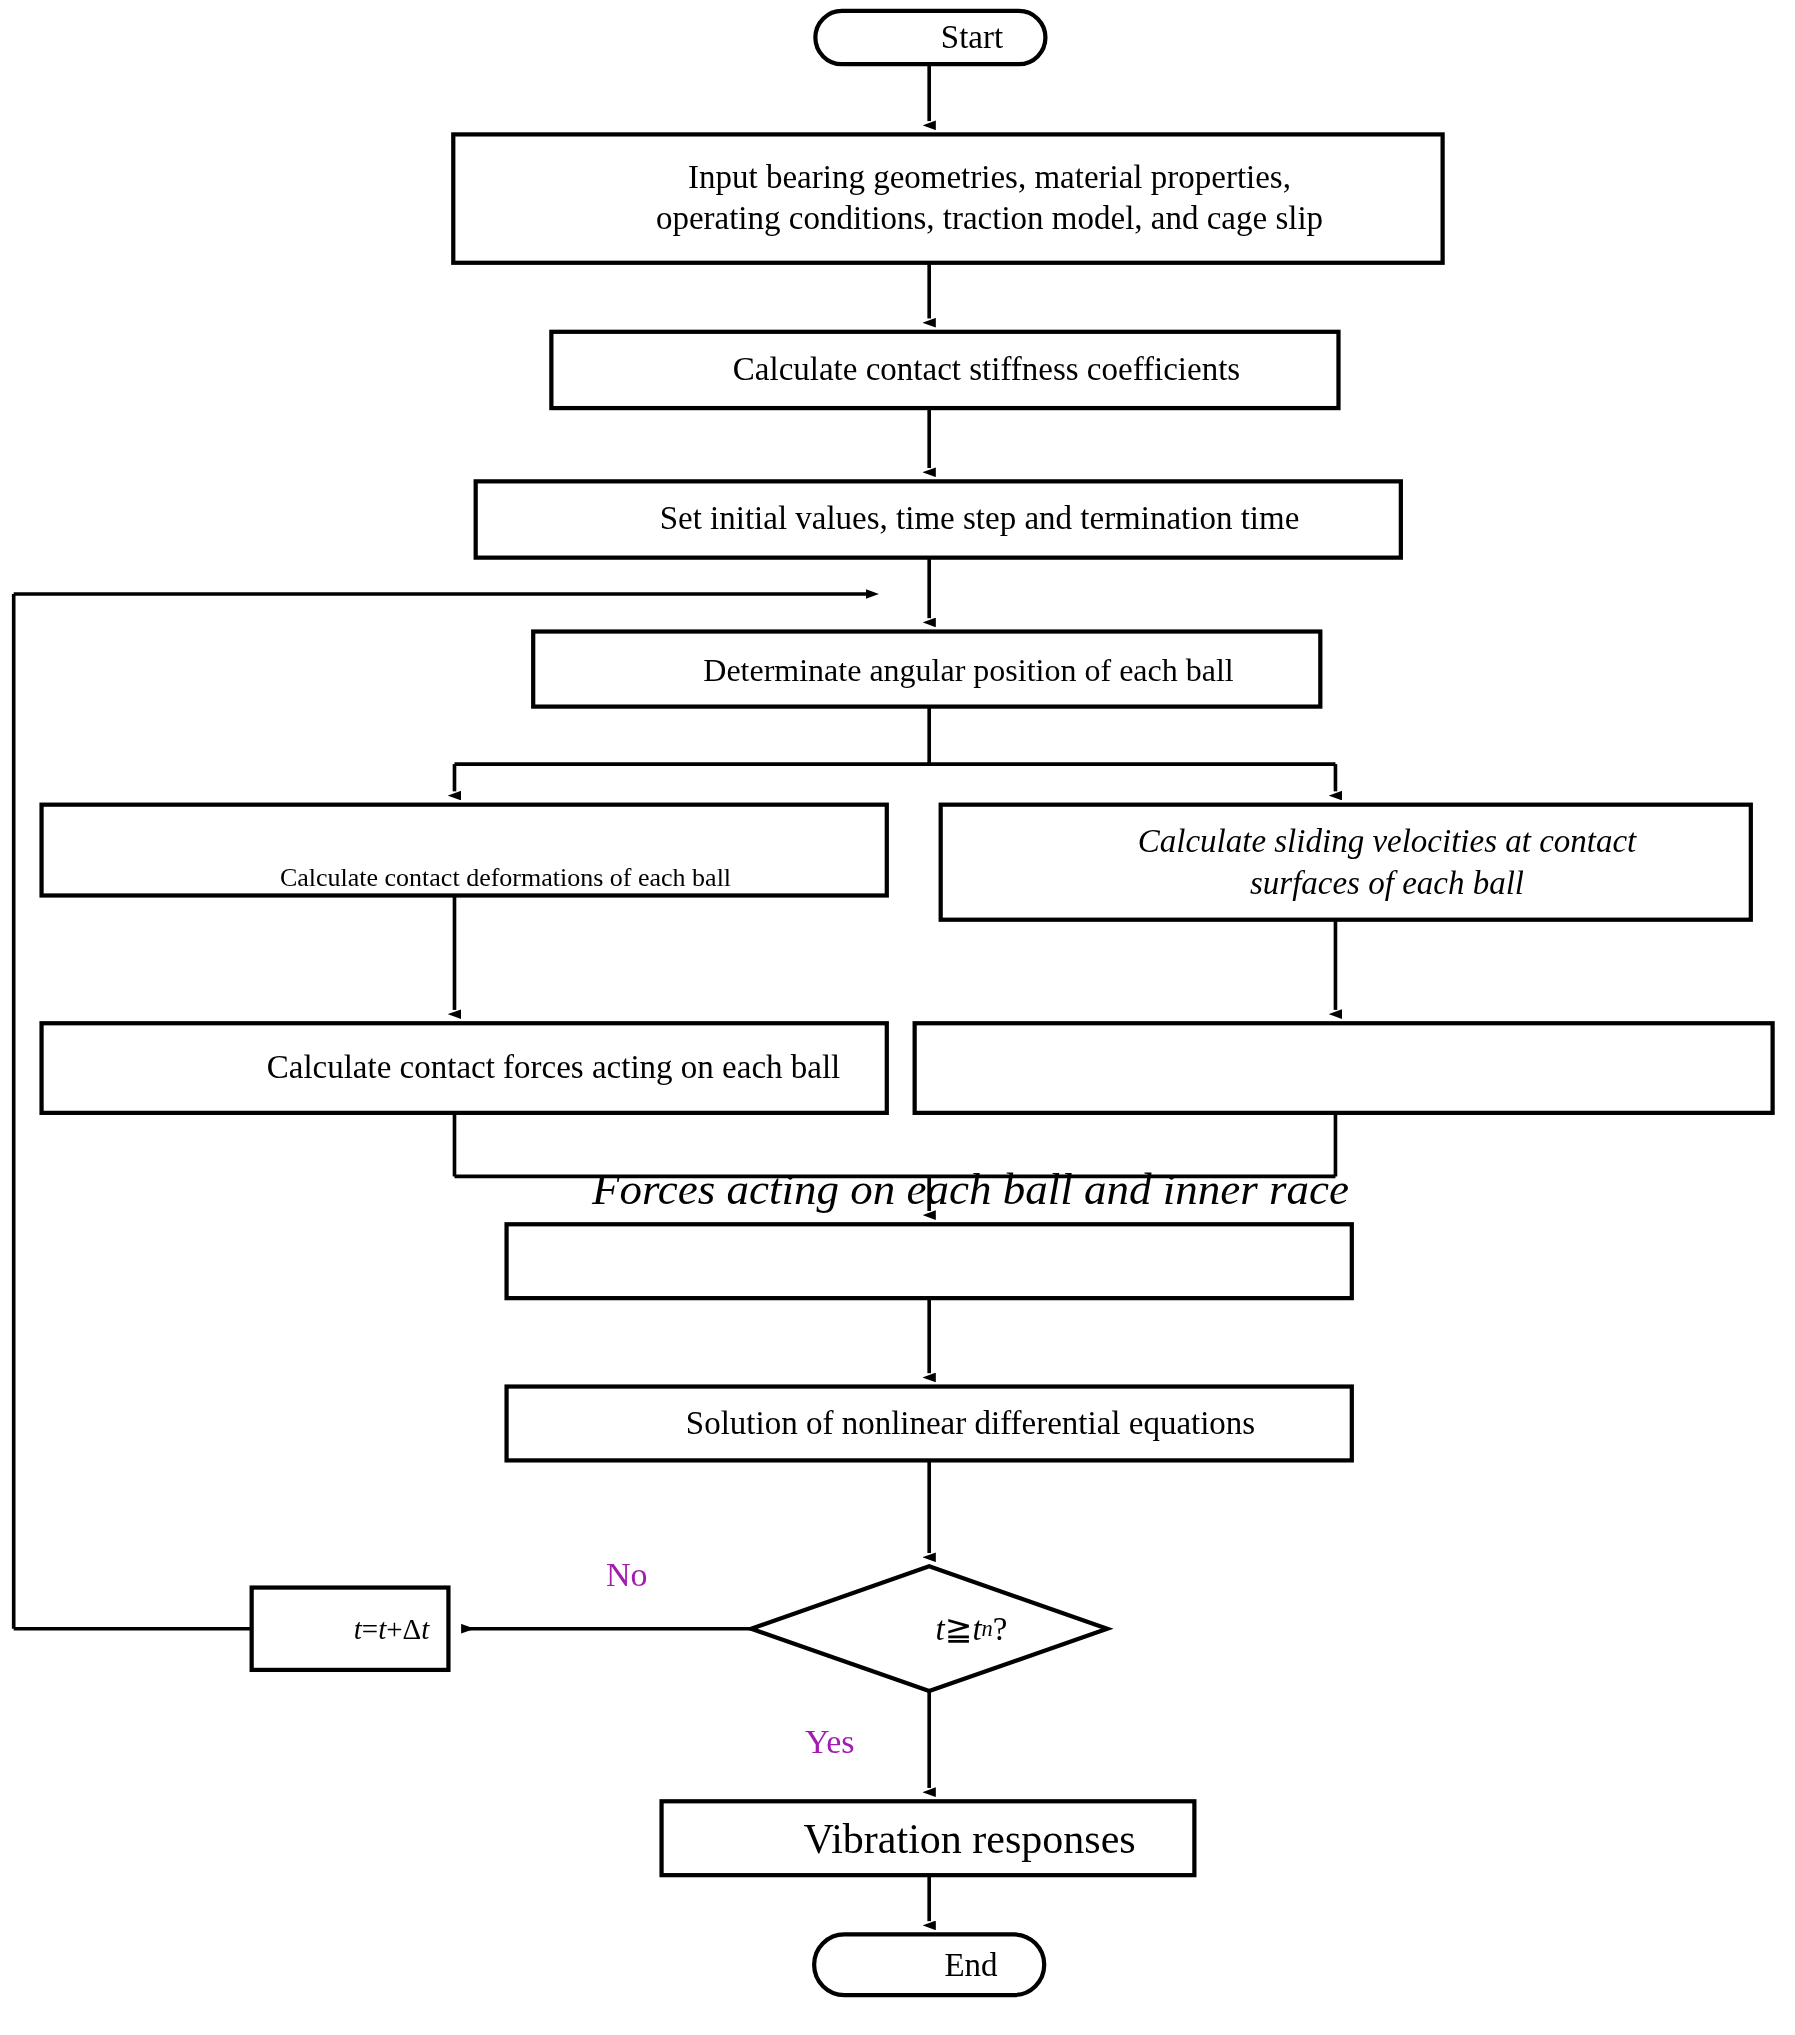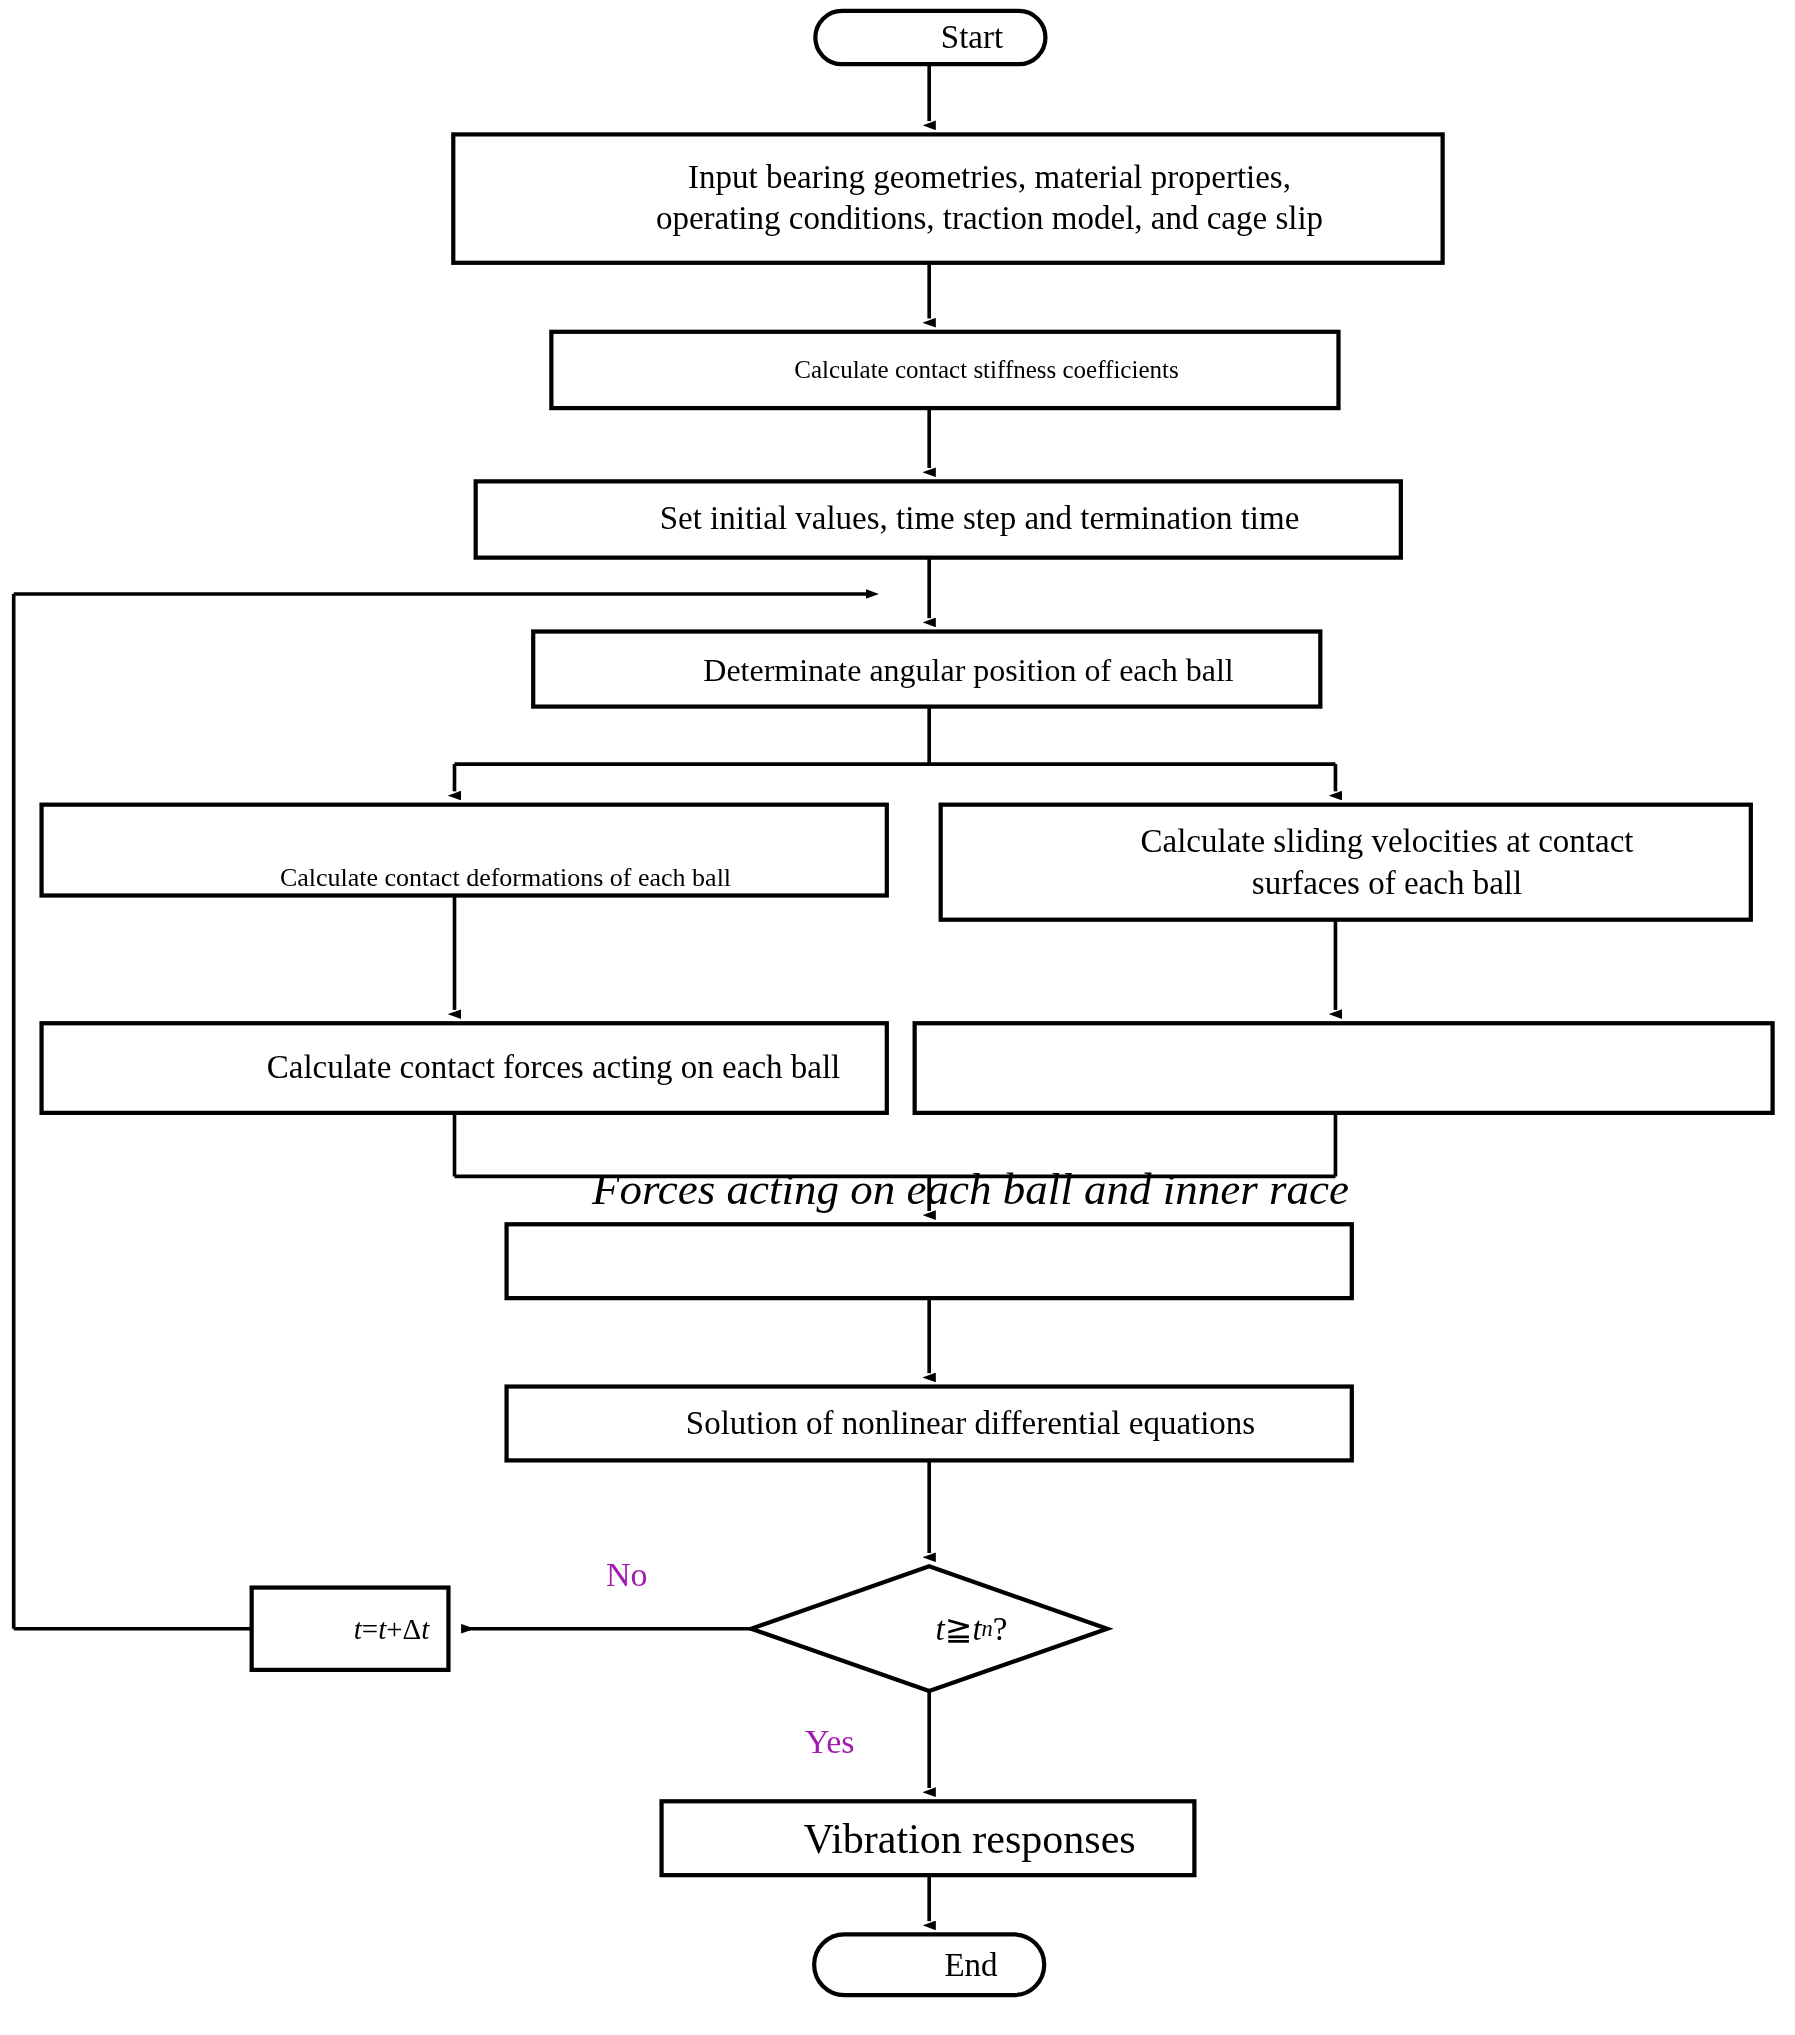--- a/index.html
+++ b/index.html
@@ -115,29 +115,29 @@
 
       <line x1="1534" y1="3097" x2="1534" y2="3173" marker-end="url(#ah)"></line>
     </g>
   </svg>
 
   <div class="node-text" style="left:815px;top:11px;width:230px;height:53px;font-size:33px;">Start</div>
 
   <div class="node-text" style="left:453px;top:134px;width:989px;height:128px;font-size:33px;">Input bearing geometries, material properties,
 operating conditions, traction model, and cage slip</div>
 
-  <div class="node-text" style="left:551px;top:332px;width:787px;height:76px;font-size:25px;">Calculate contact stiffness coefficients</div>
+  <div class="node-text" style="left:551px;top:332px;width:787px;height:76px;font-size:33px;">Calculate contact stiffness coefficients</div>
 
   <div class="node-text" style="left:475px;top:481px;width:925px;height:76px;font-size:33px;">Set initial values, time step and termination time</div>
 
   <div class="node-text" style="left:533px;top:632px;width:787px;height:75px;font-size:32px;">Determinate angular position of each ball</div>
 
   <div class="node-text" style="left:41px;top:833px;width:845px;height:91px;font-size:26px;">Calculate contact deformations of each ball</div>
 
-  <div class="node-text" style="left:940px;top:805px;width:810px;height:115px;font-size:33px;">Calculate sliding velocities at contact
+  <div class="node-text" style="left:940px;top:805px;width:810px;height:115px;font-size:33px;font-style:italic;">Calculate sliding velocities at contact
 surfaces of each ball</div>
 
   <div class="node-text" style="left:41px;top:1023px;width:845px;height:90px;font-size:33px;padding-left:48px;">Calculate contact forces acting on each ball</div>
 
 
   <div class="node-text" style="left:506px;top:1152px;width:845px;height:74px;font-size:45px;font-style:italic;">Forces acting on each ball and inner race</div>
 
   <div class="node-text" style="left:506px;top:1387px;width:845px;height:74px;font-size:33px;">Solution of nonlinear differential equations</div>
 
   <div class="node-text" style="left:793px;top:1599px;width:273px;height:61px;font-size:33px;">

